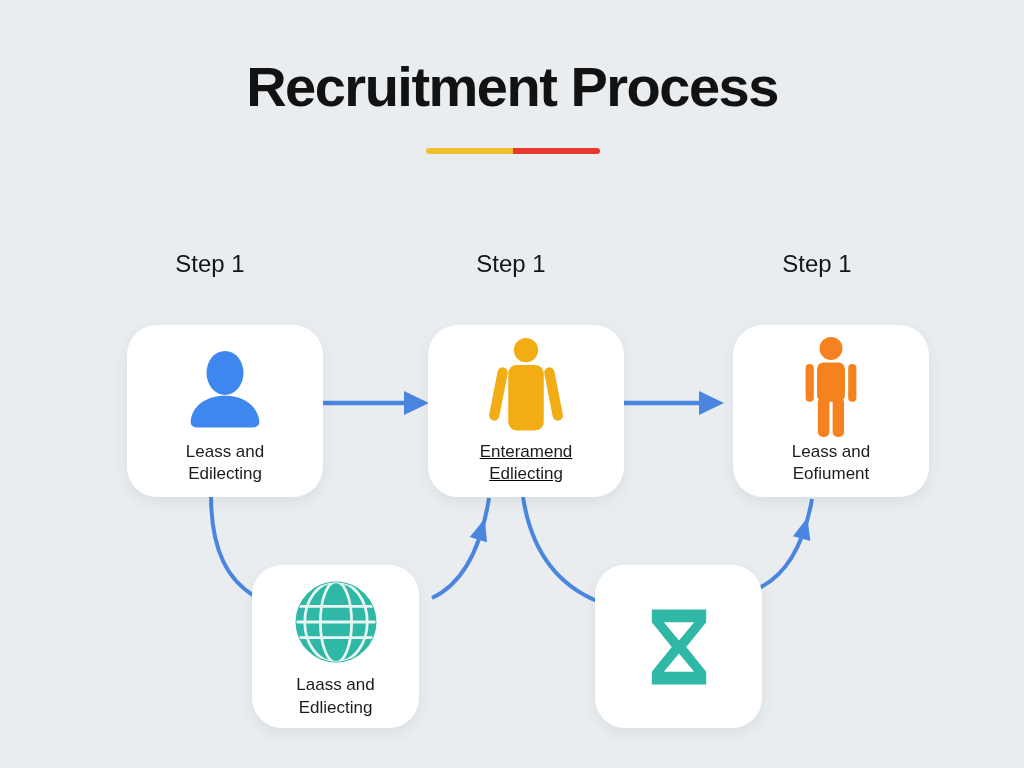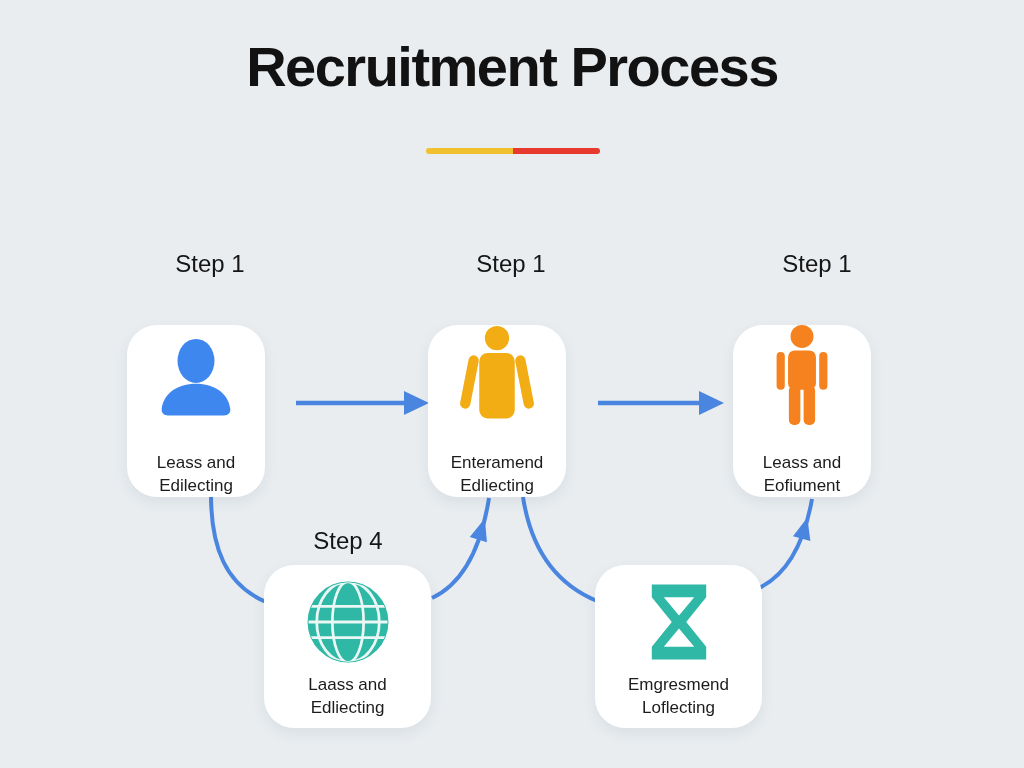--- a/index.html
+++ b/index.html
@@ -4,21 +4,21 @@
 <style>
   html,body{margin:0;padding:0;}
   body{
     width:1024px;height:768px;overflow:hidden;
     background:#E9EDF0;
     font-family:"Liberation Sans","DejaVu Sans",sans-serif;
     position:relative;
   }
   .stage{position:absolute;inset:0;}
   .page-title{
-    position:absolute;left:0;top:34px;width:1024px;margin:0;
+    position:absolute;left:0;top:54px;width:1024px;margin:0;
     text-align:center;font-size:56px;font-weight:bold;color:#121212;
     letter-spacing:-1.5px;
   }
   .divider{
     position:absolute;left:426px;top:148px;width:174px;height:6px;
     display:flex;border-radius:3px;overflow:hidden;
   }
   .divider .seg-left{flex:1;background:#F0C02E;}
   .divider .seg-right{flex:1;background:#E8392F;}
 
@@ -27,21 +27,21 @@
   .step-label{
     position:absolute;width:220px;text-align:center;
     font-size:24px;font-weight:500;color:#151515;z-index:2;
   }
   .card{
     position:absolute;background:#FFFFFF;border-radius:30px;
     box-shadow:0 5px 14px rgba(40,60,90,0.08);
     display:flex;flex-direction:column;align-items:center;justify-content:center;
     z-index:1;
   }
-  .card.top{width:138px;height:172px;justify-content:space-between;}
+  .card.top{width:196px;height:172px;}
   .card.bottom{width:167px;height:163px;}
   .icon-box{height:100px;display:flex;align-items:center;justify-content:center;}
   .card.bottom .icon-box{height:96px;}
   .caption{
     margin-top:4px;font-size:17px;line-height:1.32;color:#1c1c1c;
     text-align:center;white-space:pre-line;
   }
   .fill-blue{fill:#3D87EE;}
   .fill-yellow{fill:#F2AC14;}
   .stroke-yellow{stroke:#F2AC14;}
@@ -74,34 +74,33 @@
       <polygon points="404,391 404,415 429,403"></polygon>
       <polygon points="699,391 699,415 724,403"></polygon>
       <polygon points="0,-13 -9,9 9,9" transform="translate(481,531) rotate(17)"></polygon>
       <polygon points="0,-13 -9,9 9,9" transform="translate(804,530) rotate(15)"></polygon>
     </g>
   </svg>
 
   <div class="step-label" style="left:100px;top:250px;">Step 1</div>
   <div class="step-label" style="left:401px;top:250px;">Step 1</div>
   <div class="step-label" style="left:707px;top:250px;">Step 1</div>
-  <div class="step-label" style="left:238px;top:527px;">Step 4</div>
 
   <div class="card top" style="left:127px;top:325px;">
     <div class="icon-box">
       <svg width="88" height="84" viewBox="0 0 100 94">
         <ellipse class="fill-blue" cx="50" cy="31" rx="21" ry="25"></ellipse>
         <path class="fill-blue" d="M50 57 C29 57 13 68 11 86 C10.5 90 14 93 18 93 L82 93 C86 93 89.5 90 89 86 C87 68 71 57 50 57 Z"></path>
       </svg>
     </div>
     <div class="caption">Leass and
 Edilecting</div>
   </div>
 
-  <div class="card top" style="left:428px;top:325px;">
+  <div class="card top" style="left:428px;top:325px;text-decoration:underline;">
     <div class="icon-box">
       <svg width="94" height="100" viewBox="0 0 100 107">
         <circle class="fill-yellow" cx="50" cy="14" r="13"></circle>
         <rect class="fill-yellow" x="31" y="30" width="38" height="70" rx="9"></rect>
         <line class="stroke-yellow" x1="25" y1="38" x2="16" y2="84" stroke-width="11" stroke-linecap="round"></line>
         <line class="stroke-yellow" x1="75" y1="38" x2="84" y2="84" stroke-width="11" stroke-linecap="round"></line>
       </svg>
     </div>
     <div class="caption">Enteramend
 Edliecting</div>
@@ -115,21 +114,21 @@
         <rect class="fill-orange" x="19" y="33" width="10" height="46" rx="5"></rect>
         <rect class="fill-orange" x="71" y="33" width="10" height="46" rx="5"></rect>
         <rect class="fill-orange" x="34" y="74" width="14" height="48" rx="6"></rect>
         <rect class="fill-orange" x="52" y="74" width="14" height="48" rx="6"></rect>
       </svg>
     </div>
     <div class="caption">Leass and
 Eofiument</div>
   </div>
 
-  <div class="card bottom" style="left:264px;top:565px;">
+  <div class="card bottom" style="left:252px;top:565px;">
     <div class="icon-box">
       <svg width="92" height="92" viewBox="0 0 100 100">
         <defs>
             <clipPath id="globeClip">
               <circle cx="50" cy="50" r="43"></circle>
             </clipPath>
           </defs>
         <circle class="fill-teal" cx="50" cy="50" r="44"></circle>
         <g clip-path="url(#globeClip)">
           <ellipse class="globe-line" cx="50" cy="50" rx="17" ry="44"></ellipse>
@@ -145,17 +144,15 @@
   </div>
 
   <div class="card bottom" style="left:595px;top:565px;">
     <div class="icon-box">
       <svg width="82" height="88" viewBox="0 0 100 110">
         <path class="fill-teal" d="M16 8 H84 V24 L59 55 L84 86 V102 H16 V86 L41 55 L16 24 Z"></path>
         <polygon fill="#FFFFFF" points="31,24 69,24 50,47"></polygon>
         <polygon fill="#FFFFFF" points="31,86 69,86 50,63"></polygon>
       </svg>
     </div>
-    <div class="caption">Emgresmend
-Loflecting</div>
   </div>
 
 </div>
 
 </body></html>

